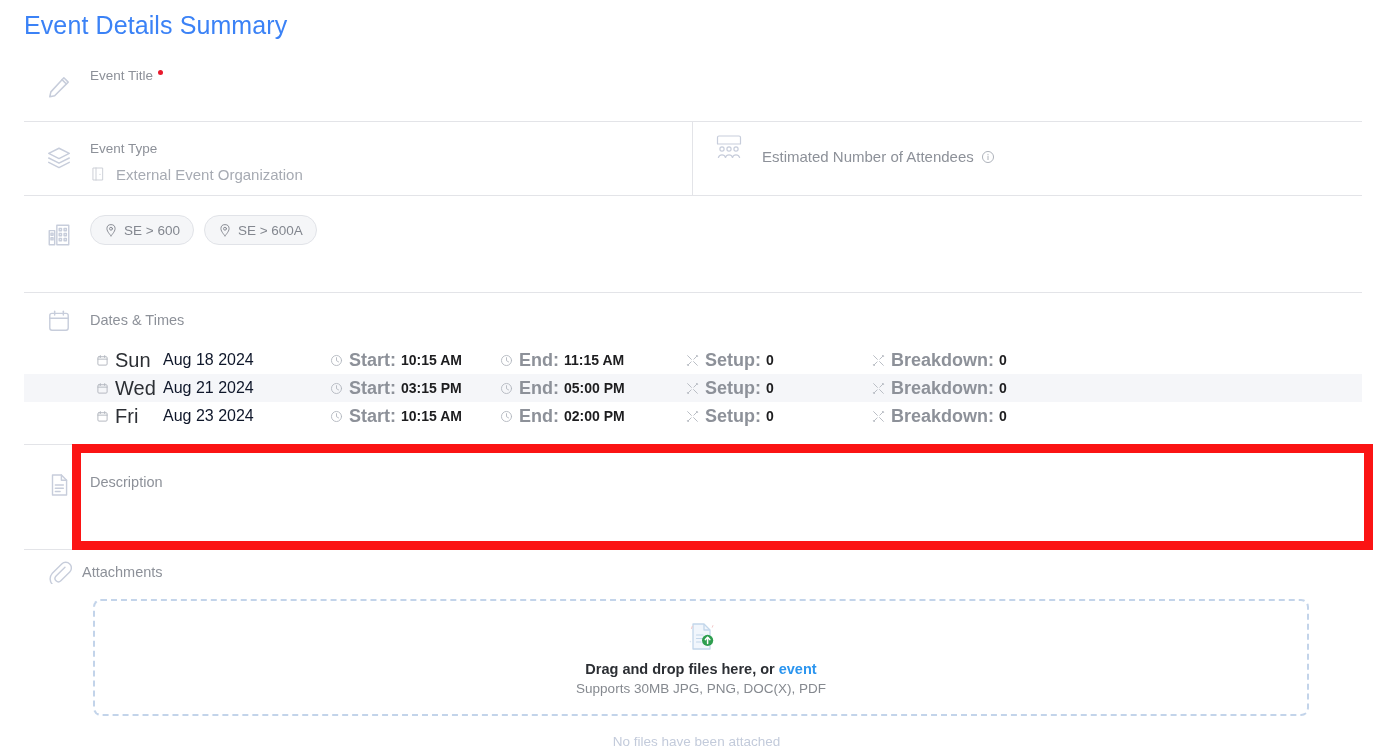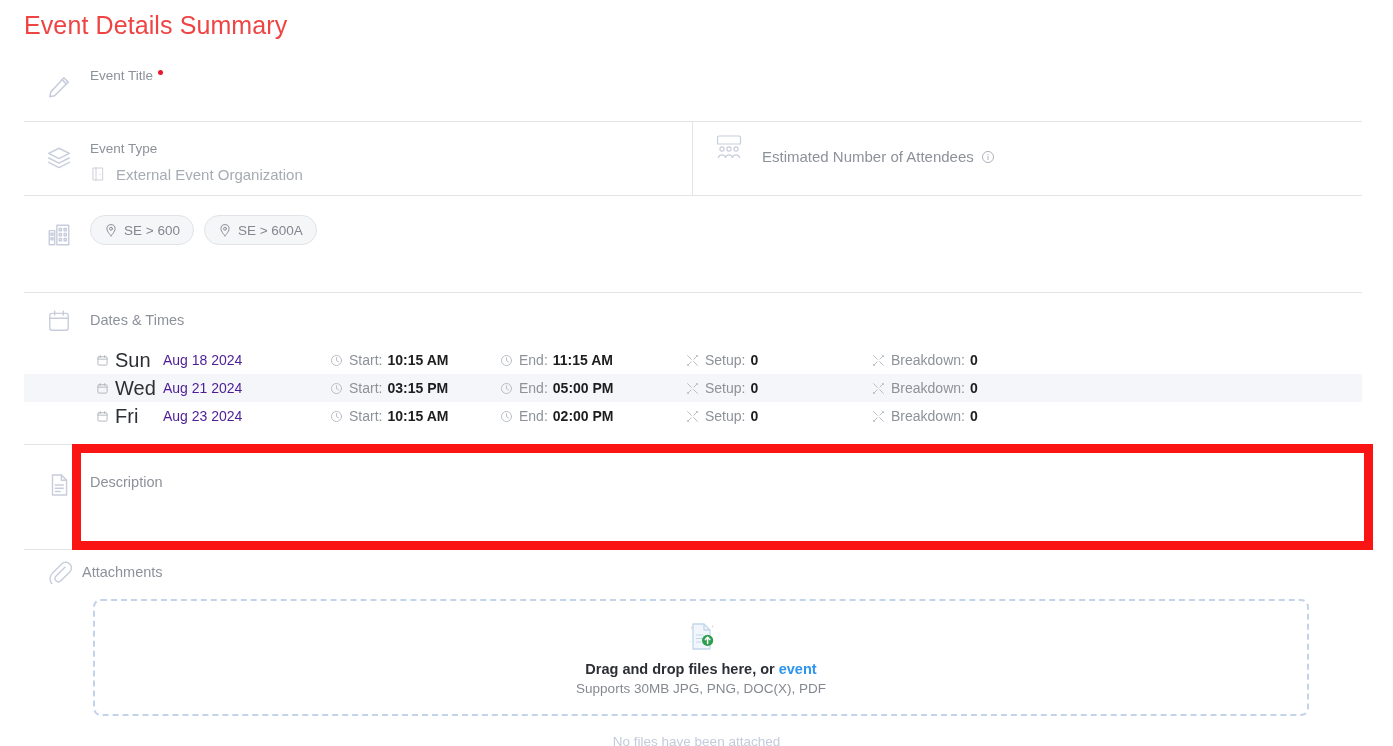--- a/index.html
+++ b/index.html
@@ -8,21 +8,21 @@
     width: 1393px; height: 746px;
     background: #ffffff;
     font-family: "Liberation Sans", sans-serif;
     overflow: hidden;
   }
   .page { position: relative; width: 1393px; height: 746px; background: #fff; }
 
   
   .page-title {
     position: absolute; left: 24px; top: 11px;
-    font-size: 25px; font-weight: 400; color: #ef4444;
+    font-size: 25px; font-weight: 400; color: #3b82f6;
     letter-spacing: 0.1px; white-space: nowrap;
   }
 
   
   .row { position: absolute; left: 24px; width: 1338px; }
   .divider {
     position: absolute; left: 24px; width: 1338px; height: 1px;
     background: #e3e4e8;
   }
   .vdivider {
@@ -64,22 +64,22 @@
   
   .dt-row {
     position: absolute; left: 24px; width: 1338px; height: 28px;
     display: flex; align-items: center;
   }
   .dt-row.alt { background: #f5f6f9; }
   .dt-cell { display: flex; align-items: center; white-space: nowrap; }
   .dt-ic { width: 13px; height: 13px; margin-right: 6px; color: #b4b8c0; flex: none; }
   .dt-ic svg { width: 13px; height: 13px; display: block; }
   .dt-dow { font-size: 20px; color: #2c2f34; font-weight: 400; }
-  .dt-date { font-size: 14px; color: #4c1d95; font-weight: 400; }
-  .dt-key { font-size: 14px; color: #8d9199; font-weight: 400; margin-right: 5px; }
+  .dt-date { font-size: 16px; color: #0f172a; font-weight: 400; }
+  .dt-key { font-size: 18px; color: #8d9199; font-weight: 700; margin-right: 5px; }
   .dt-val { font-size: 14px; color: #1d1d1f; font-weight: 700; }
 
   
   .highlight-box {
     position: absolute; left: 72px; top: 444px;
     width: 1301px; height: 106px;
     border: 9px solid #fb1414; background: transparent;
     z-index: 40; pointer-events: none;
   }
 

